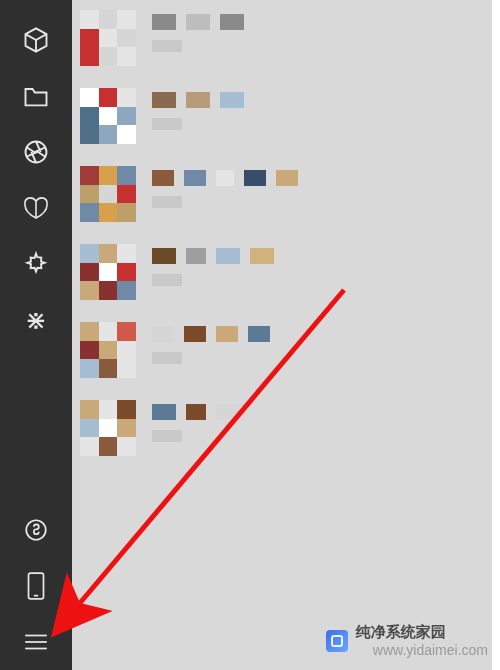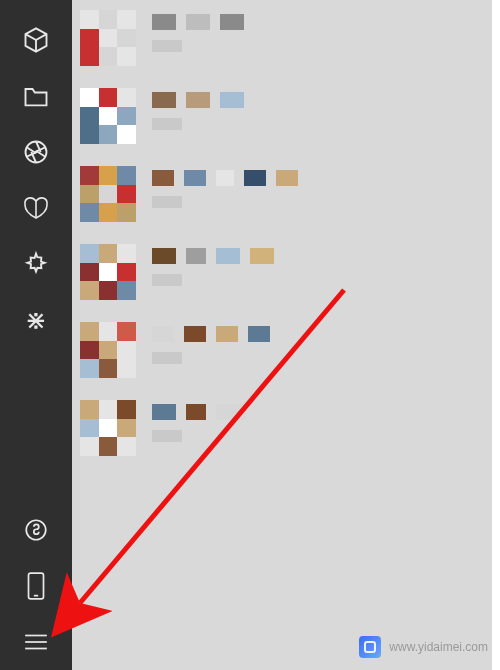--- a/index.html
+++ b/index.html
@@ -97,21 +97,21 @@
     width: 22px; height: 22px;
     border-radius: 4px;
     background: linear-gradient(135deg,#3c6cf0,#6aa8ff);
     position: relative;
   }
   .wm-logo::after{
     content:""; position:absolute; inset:5px;
     border:2px solid rgba(255,255,255,.9); border-radius:3px;
   }
   .wm-title { font-size: 15px; font-weight: 700; color:#4a4a4a; }
-  .wm-url   { font-size: 12px; color:#9a9a9a; }
+  .wm-url   { font-size: 14px; color:#9a9a9a;margin-left:17px; }
 
   
   .arrow-layer {
     position: absolute;
     left: 0; top: 0;
     width: 500px; height: 670px;
     pointer-events: none;
   }
 </style>
 </head>
@@ -342,17 +342,18 @@
       <marker id="ah" markerWidth="14" markerHeight="14" refX="3" refY="6" orient="auto">
         <path d="M0 0 L12 6 L0 12 L3 6 Z" fill="#e11"></path>
       </marker>
     </defs>
     <line x1="344" y1="290" x2="80" y2="603" stroke="#e11" stroke-width="5" marker-end="url(#ah)"></line>
   </svg>
 
   <div class="watermark">
     <div class="wm-logo"></div>
     <div>
+      <div class="wm-title">纯净系统家园</div>
       <div class="wm-url">www.yidaimei.com</div>
     </div>
   </div>
 
 </div>
 
 </body></html>

